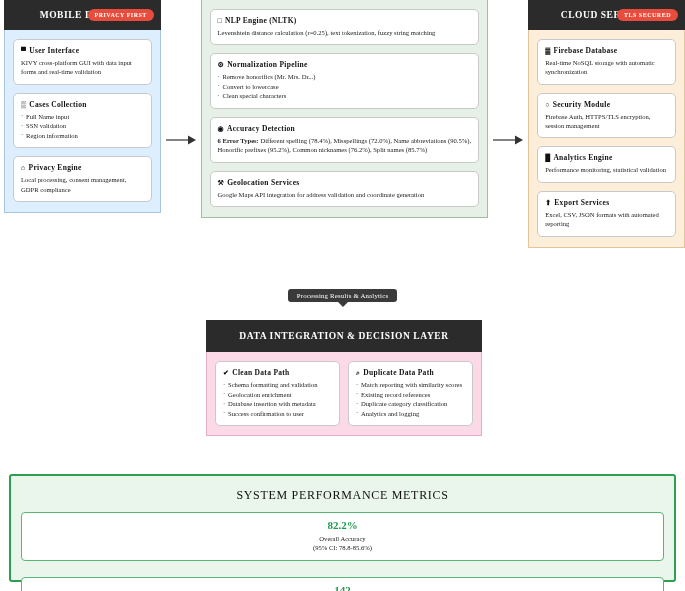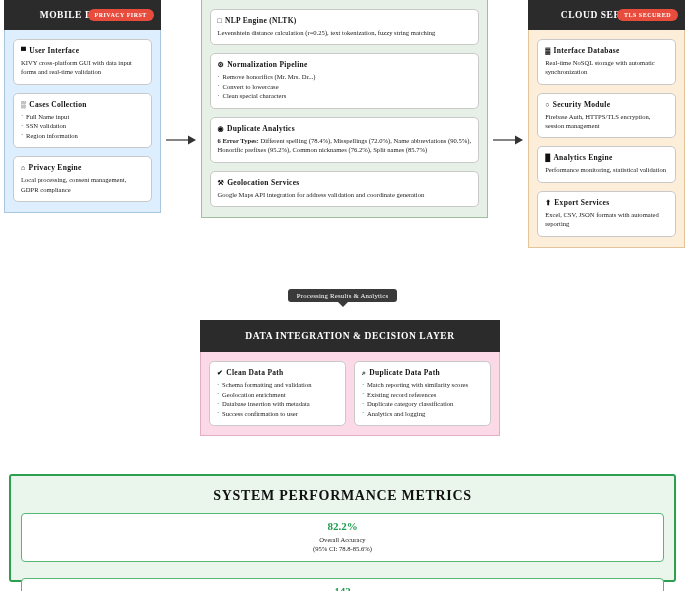--- a/index.html
+++ b/index.html
@@ -118,22 +118,22 @@
   .pill-arrow {
     width: 0; height: 0;
     border-left: 5px solid transparent;
     border-right: 5px solid transparent;
     border-top: 5px solid #3a3a3a;
     margin-top: 0px;
   }
 
   
   .integration {
-    position: absolute; left: 200px; top: 320px;
-    width: 300px;
+    position: absolute; left: 206px; top: 320px;
+    width: 276px;
   }
   .int-header {
     background: #2b2b2b; color: #fff;
     text-align: center; font-weight: bold;
     font-size: 9.5px; letter-spacing: .6px;
     padding: 10px 4px;
     border: 1px solid #2b2b2b;
   }
   .int-body {
     background: #fbd9e6;
@@ -149,22 +149,22 @@
   .metrics {
     position: absolute; left: 9px; top: 474px;
     width: 667px; height: 108px;
     background: #eaf6ec;
     border: 2px solid #2e9e50;
     border-radius: 3px;
     padding: 8px 10px 7px 10px;
   }
   .metrics-title {
     text-align: center;
-    font-weight: bold;
-    font-size: 14px;
+    font-weight: normal;
+    font-size: 12px;
     letter-spacing: .7px;
     color: #111;
     margin: 4px 0 9px 0;
   }
   .metrics-row { display: flex; gap: 16px; flex-direction: column; }
   .metric {
     flex: 1;
     background: #ffffff;
     border: 1px solid #56b776;
     border-radius: 4px;
@@ -268,21 +268,21 @@
           <ul class="card-list">
             <li>Remove honorifics (Mr. Mrs. Dr...)</li>
             <li>Convert to lowercase</li>
             <li>Clean special characters</li>
           </ul>
         </div>
 
         <div class="card">
           <div class="card-title">
             <span class="card-ico">◉</span>
-            <span>Duplicate Analytics</span>
+            <span>Accuracy Detection</span>
           </div>
           <div class="card-text"><b>6 Error Types:</b> <span>Different spelling (78.4%), Misspellings (72.0%), Name abbreviations (90.5%), Honorific prefixes (95.2%), Common nicknames (76.2%), Split names (85.7%)</span></div>
         </div>
 
         <div class="card">
           <div class="card-title">
             <span class="card-ico">⚒</span>
             <span>Geolocation Services</span>
           </div>
           <div class="card-text">Google Maps API integration for address validation and coordinate generation</div>
@@ -301,21 +301,21 @@
     <div class="col col-cloud">
       <div class="col-header">
         <span>CLOUD SERVICES</span>
         <span class="badge">TLS SECURED</span>
       </div>
       <div class="col-body body-cloud">
 
         <div class="card">
           <div class="card-title">
             <span class="card-ico">▓</span>
-            <span>Interface Database</span>
+            <span>Firebase Database</span>
           </div>
           <div class="card-text">Real-time NoSQL storage with automatic synchronization</div>
         </div>
 
         <div class="card">
           <div class="card-title">
             <span class="card-ico">○</span>
             <span>Security Module</span>
           </div>
           <div class="card-text">Firebase Auth, HTTPS/TLS encryption, session management</div>

